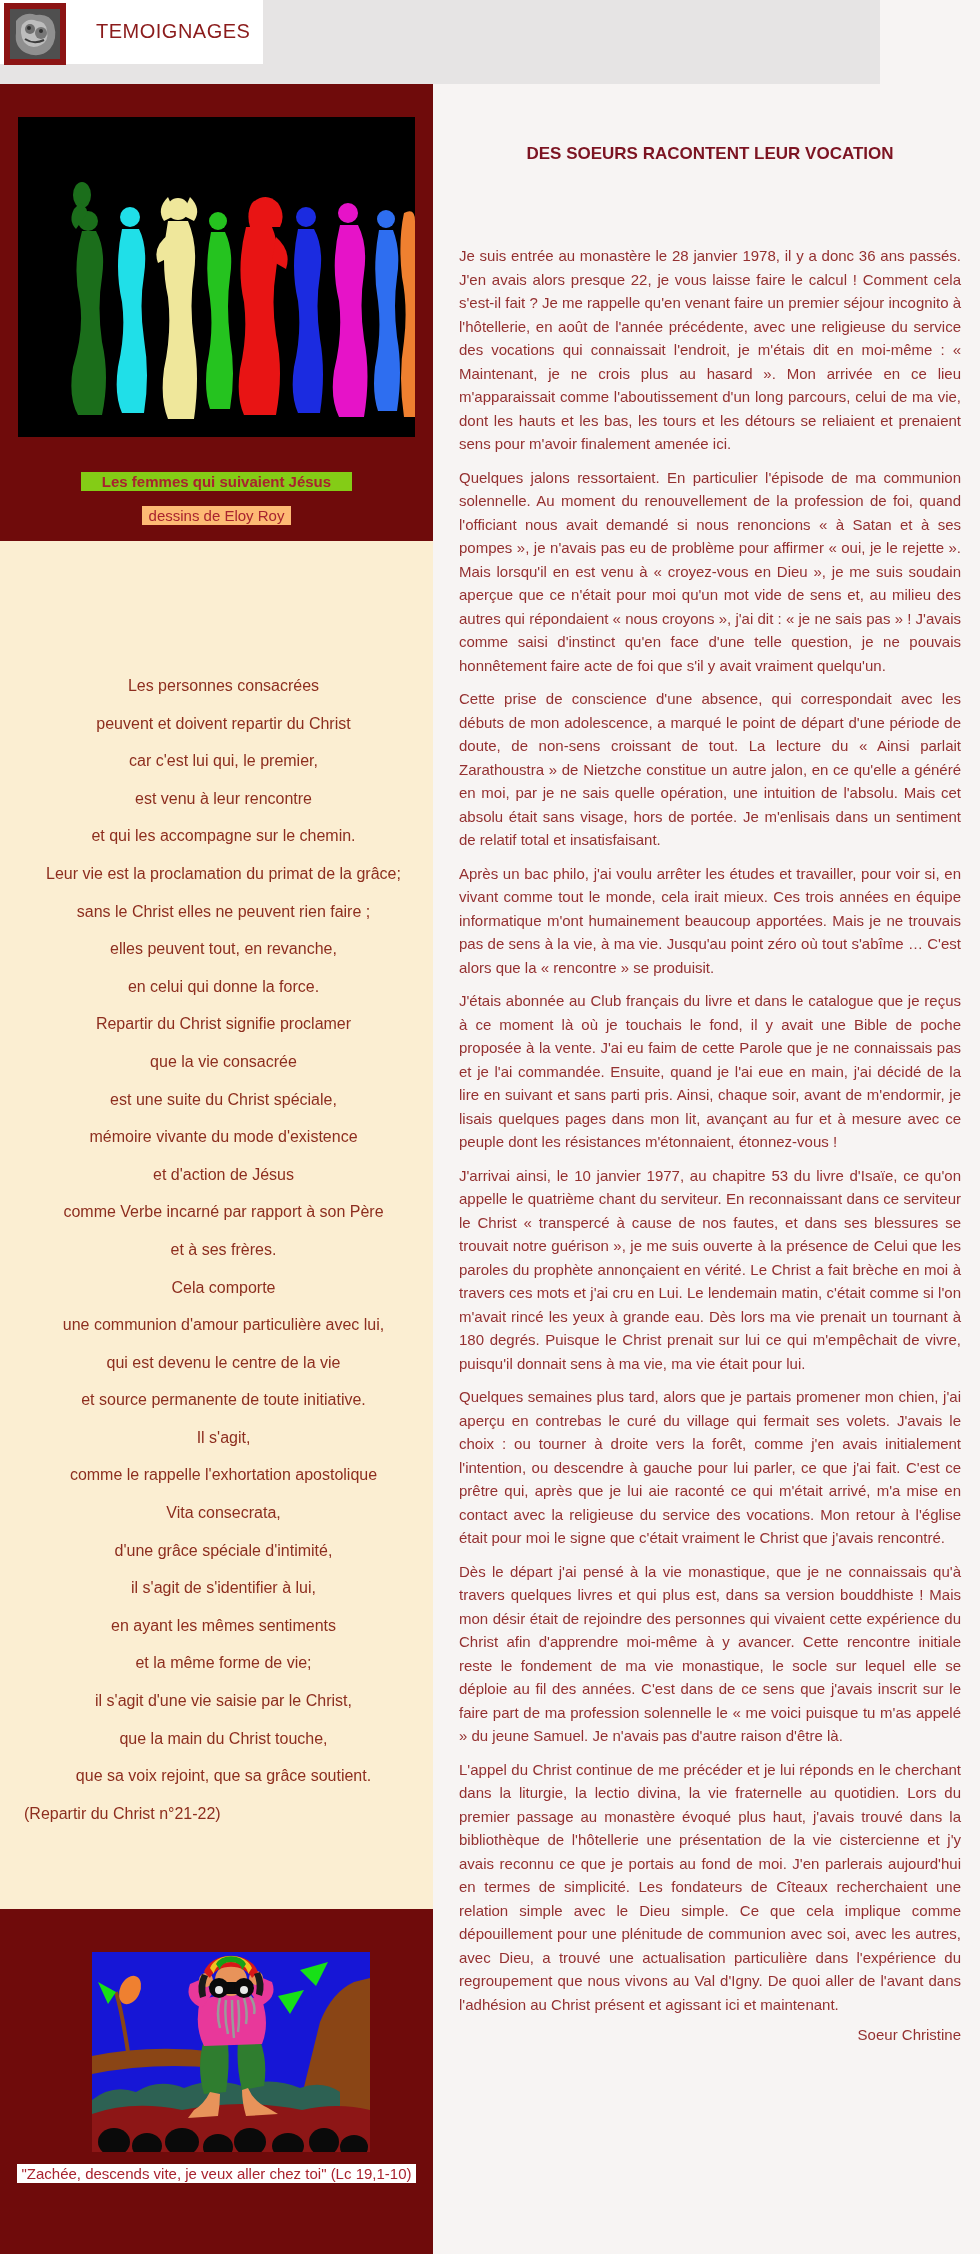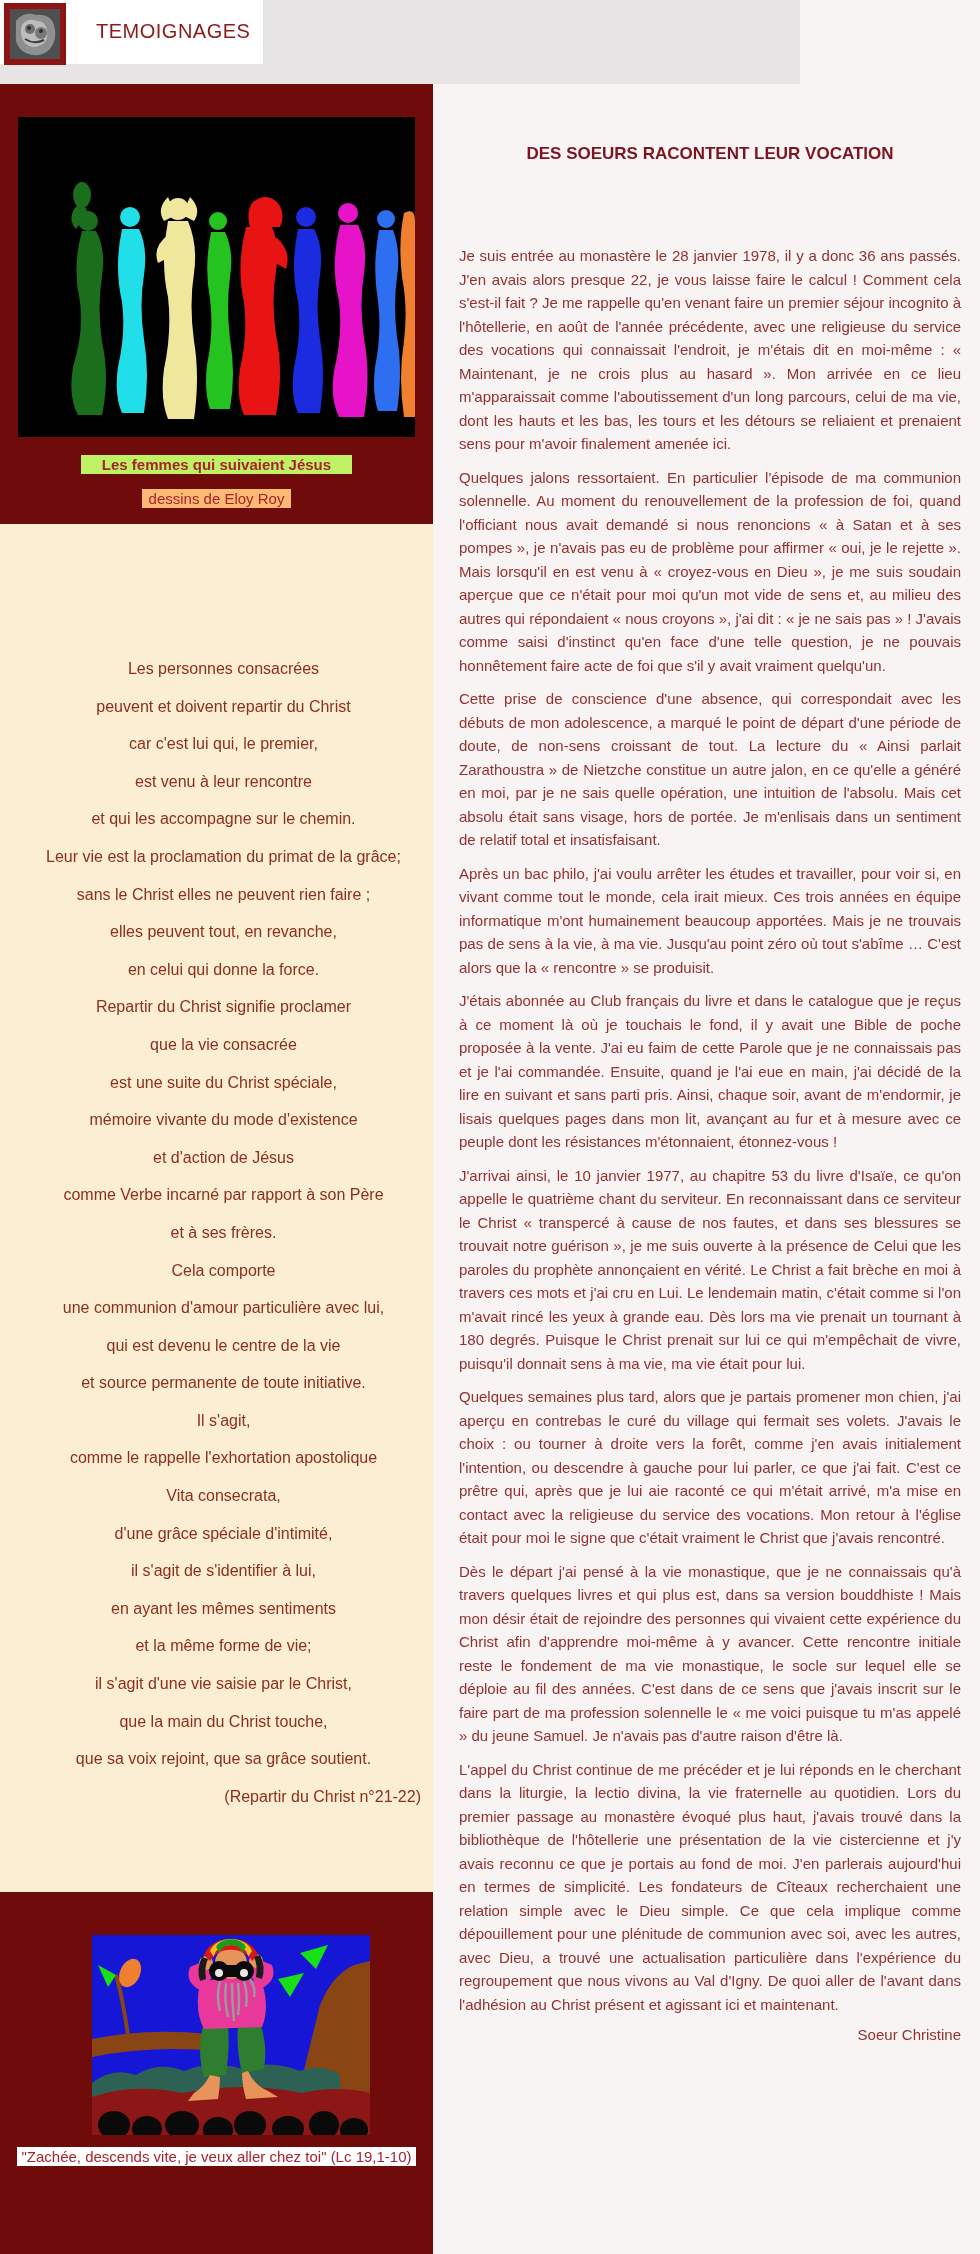--- a/index.html
+++ b/index.html
@@ -1,41 +1,41 @@
 <!DOCTYPE html>
 <html lang="fr"><head>
 <meta charset="utf-8">
 <title>TEMOIGNAGES</title>
 <style>
   html,body{margin:0;padding:0;}
   body{width:980px;font-family:"Liberation Sans","DejaVu Sans",sans-serif;background:#f7f4f3;}
 
   
-  .header{width:800px;height:84px;background:#e6e4e4;position:relative;}
+  .header{width:880px;height:84px;background:#e6e4e4;position:relative;}
   .header-white{position:absolute;left:0;top:0;width:263px;height:64px;background:#ffffff;}
   .logo-box{position:absolute;left:4px;top:3px;width:50px;height:50px;border:6px solid #8c1414;background:#555;}
   .logo-box svg{display:block;}
   .site-title{position:absolute;left:96px;top:20px;font-size:20px;letter-spacing:.5px;color:#8b1b1b;}
 
   
   .page{display:flex;width:980px;min-height:2170px;align-items:stretch;}
   .sidebar{width:433px;background:#6f0b0b;flex:0 0 433px;}
   .main{flex:1;background:#f7f4f3;padding:60px 19px 30px 26px;box-sizing:border-box;border-radius:29px;}
 
   
   .img-women{margin:33px 0 0 18px;width:397px;height:320px;background:#000;display:block;}
   .cap-wrap{text-align:center;}
-  .caption1{display:inline-block;margin-top:18px;background:#bef264;color:#a8232e;
+  .caption1{display:inline-block;margin-top:35px;background:#84cc16;color:#a8232e;
             font-weight:bold;font-size:15px;padding:1px 21px;}
   .caption2{display:inline-block;margin-top:15px;background:#fdba74;color:#a8232e;
             font-size:15px;padding:1px 7px;}
   .cream{margin-top:16px;background:#fbeed2;padding:126px 10px 77px 24px;}
   .poem{color:#8d2e1f;font-size:16px;text-align:center;}
   .poem div{line-height:37.6px;white-space:nowrap;}
-  .poem-cite{color:#8d2e1f;font-size:16px;text-align:right;line-height:37.6px;padding-right:2px;}
+  .poem-cite{color:#8d2e1f;font-size:16px;text-align:left;line-height:37.6px;padding-right:2px;}
   .img-zachee{display:block;margin:43px 0 0 92px;width:278px;height:200px;}
   .caption3-wrap{text-align:center;margin:12px 2px 0 2px;}
   .caption3{display:inline-block;background:#ffffff;color:#a8232e;font-size:15px;padding:1px 4px;white-space:nowrap;}
 
   
   .main-title{color:#7c1422;font-weight:bold;font-size:17px;text-align:center;margin:0 0 80px 0;}
   .article p{color:#943030;font-size:15px;line-height:23.5px;text-align:justify;margin:0 0 10px 0;}
   .signature{color:#943030;font-size:15px;text-align:right;margin-top:6px;}
 </style>
 </head>

